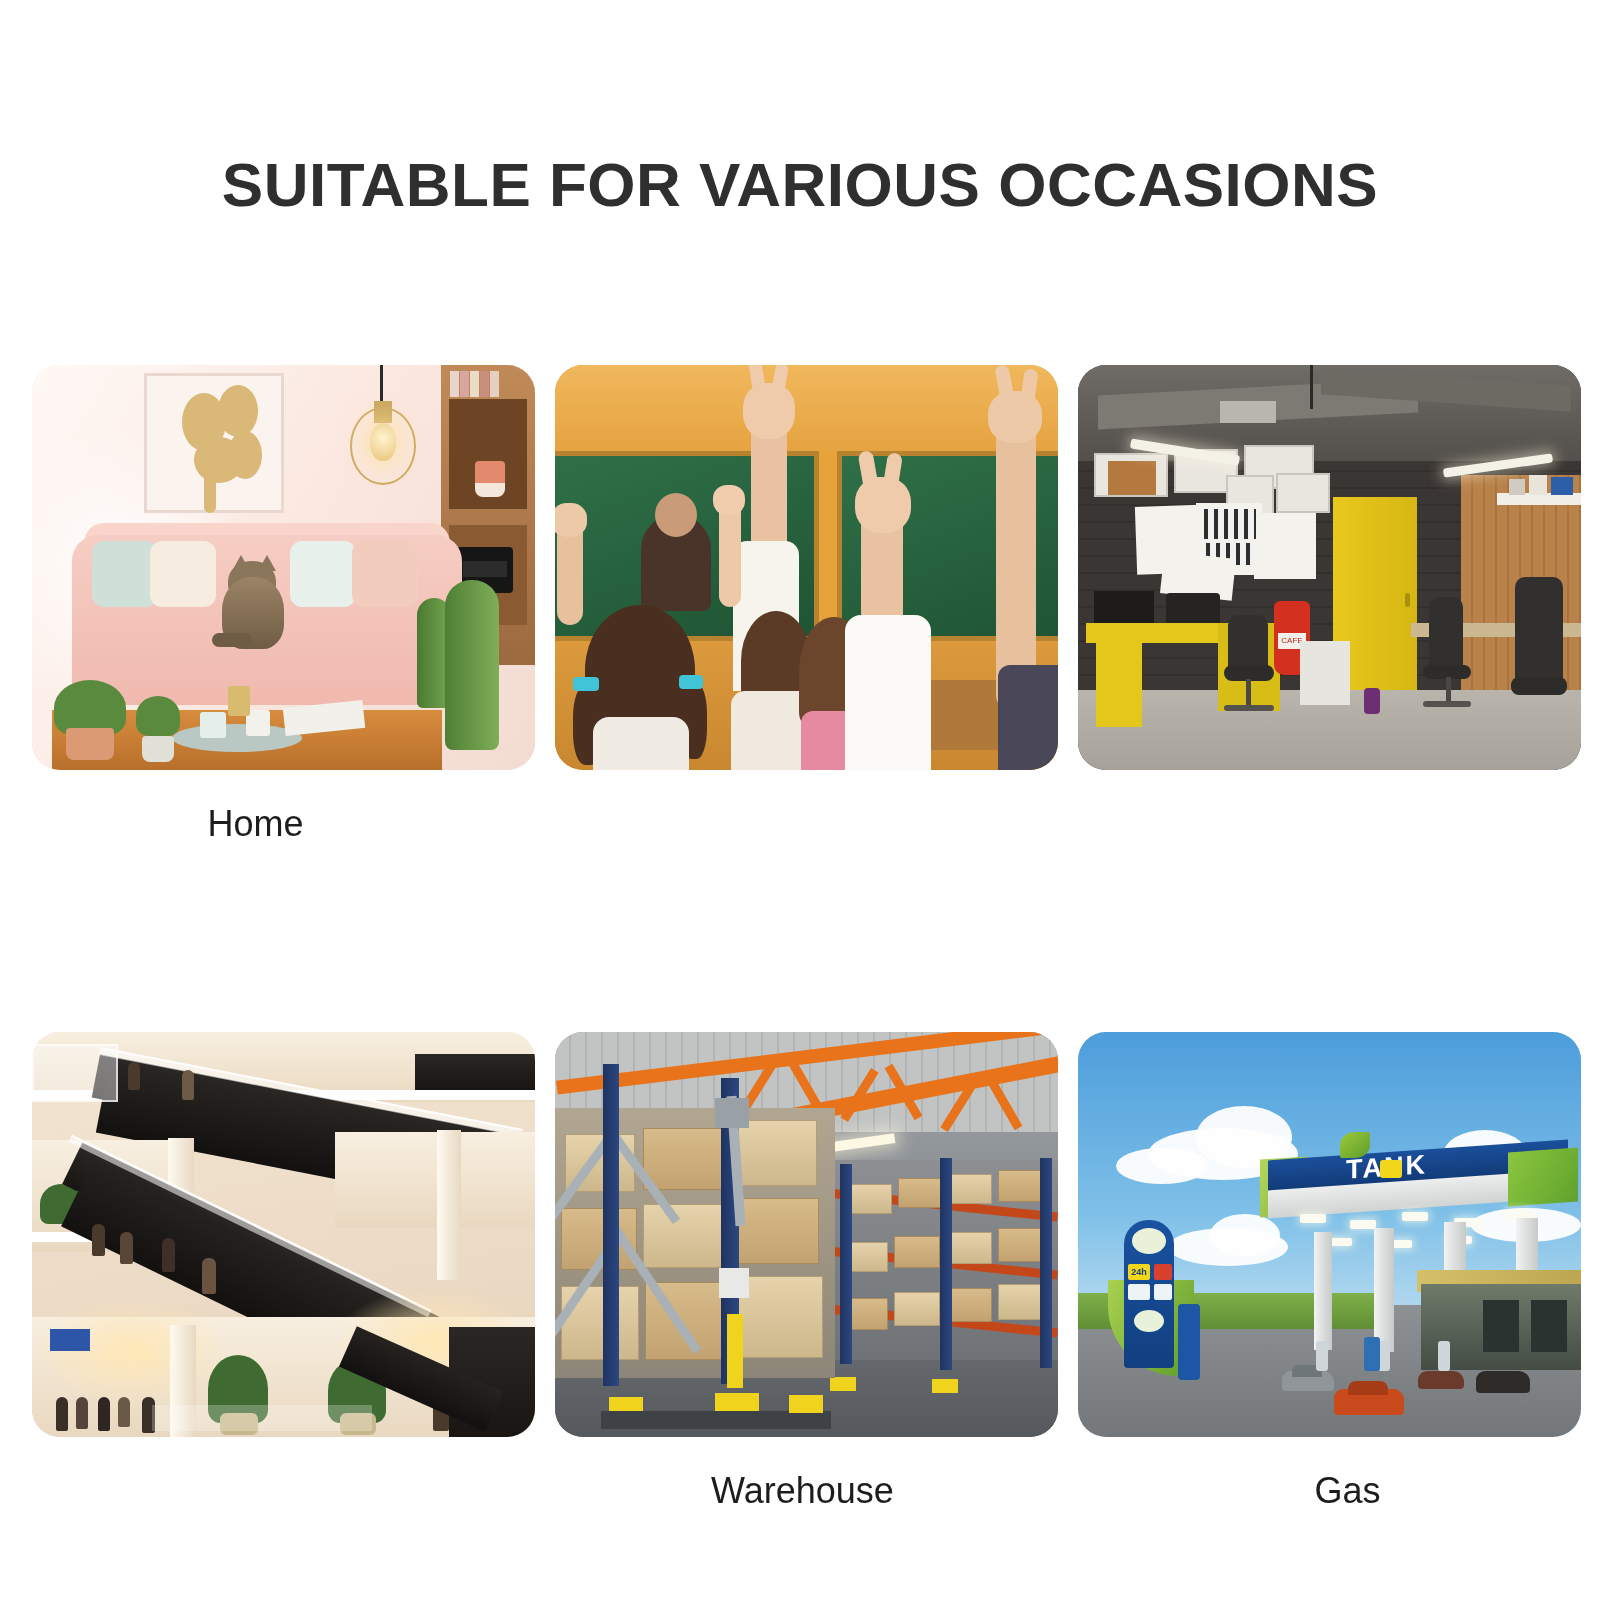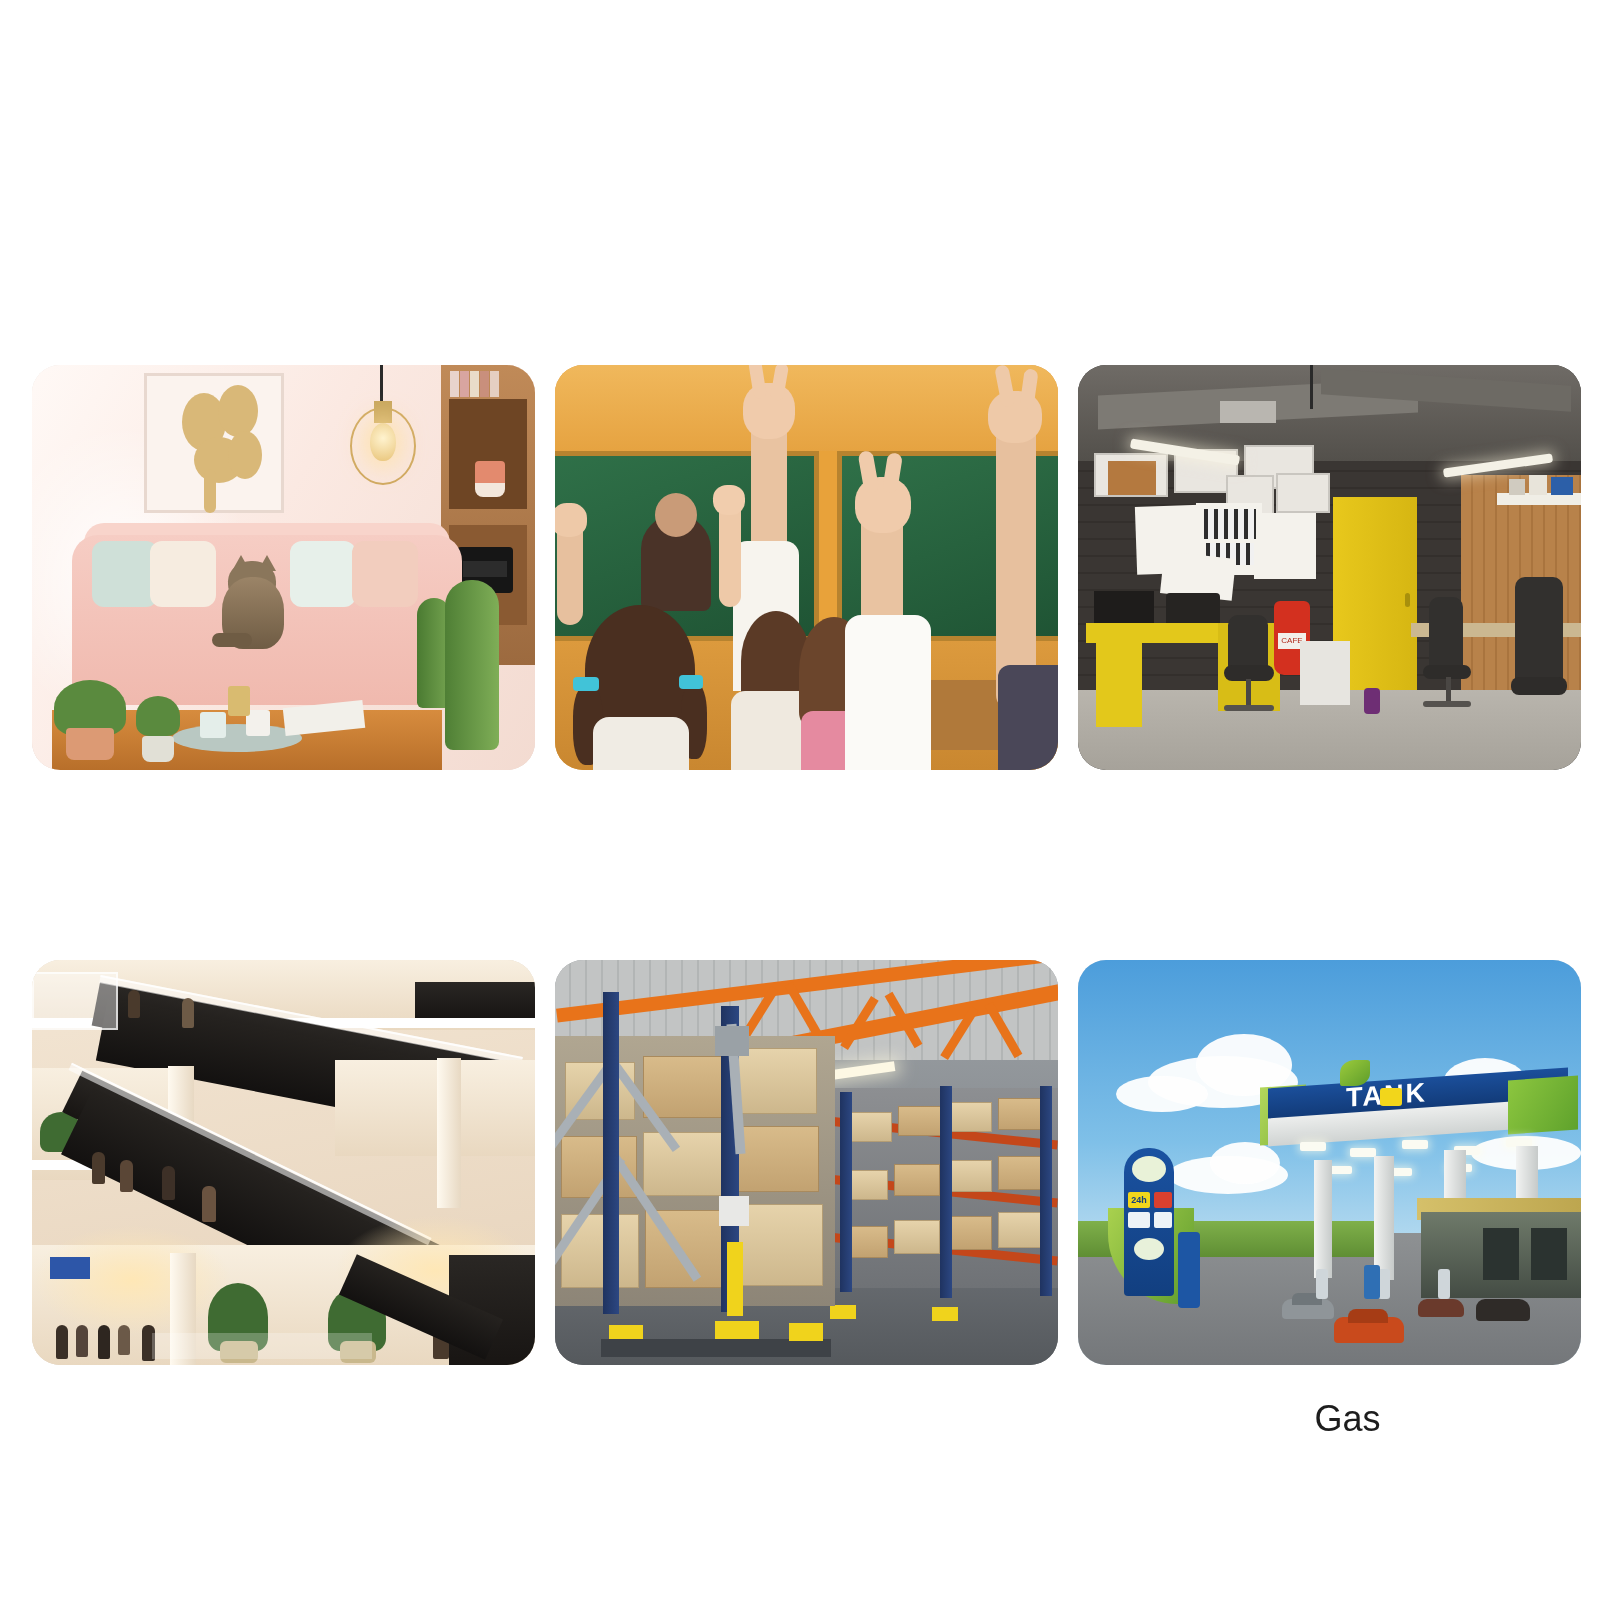--- a/index.html
+++ b/index.html
@@ -168,20 +168,21 @@
   .gas .store { right:0; top:252px; width:160px; height:86px; background:linear-gradient(180deg,#6f7a6a,#444c44); }
   .gas .storetop { right:0; top:238px; width:164px; height:22px; background:linear-gradient(90deg,#d5c06a,#bda64f); }
   .gas .car { border-radius:9px 11px 4px 4px; }
   .gas .pump { background:#cfd6da; border-radius:3px; }
 </style>
 </head>
 <body>
 
 <div class="page">
 
+  <div class="headline">SUITABLE FOR VARIOUS OCCASIONS</div>
 
   <div class="grid">
 
     <div class="row">
 
       <div class="cell c1">
         <div class="tile">
           <div class="scene home">
             <div class="l wall"></div>
             <div class="l glow"></div>
@@ -229,20 +230,21 @@
             <div class="l" style="left:196px;bottom:54px;width:22px;height:30px;background:#d9bb70;border-radius:3px;"></div>
             <div class="l" style="left:252px;bottom:38px;width:80px;height:28px;background:#f2f0ea;transform:rotate(-6deg);"></div>
             <div class="l plant" style="left:22px;width:72px;height:56px;"></div>
             <div class="l" style="left:34px;bottom:10px;width:48px;height:32px;background:#dc9a74;border-radius:4px 4px 8px 8px;"></div>
             <div class="l plant" style="left:104px;width:44px;height:40px;"></div>
             <div class="l" style="left:110px;bottom:8px;width:32px;height:26px;background:#e1e0d6;border-radius:4px 4px 8px 8px;"></div>
             <div class="l cactusarm"></div>
             <div class="l cactus"></div>
           </div>
         </div>
+        <div class="caption">Home</div>
       </div>
 
       <div class="cell c2">
         <div class="tile">
           <div class="scene school">
             <div class="l topwall"></div>
             <div class="l board b1"></div>
             <div class="l board b2"></div>
             <div class="l lowwall"></div>
             <div class="l desk"></div>
@@ -458,20 +460,21 @@
             <div class="l brace" style="left:176px;top:64px;width:10px;height:130px;transform:rotate(-4deg);"></div>
             <div class="l" style="left:160px;top:66px;width:34px;height:30px;background:#9aa1a6;"></div>
             <div class="l" style="left:164px;top:236px;width:30px;height:30px;background:#e8e8e6;"></div>
             <div class="l yellowguard" style="left:172px;top:282px;width:16px;height:74px;"></div>
             <div class="l yellowguard" style="left:54px;bottom:18px;width:34px;height:22px;"></div>
             <div class="l yellowguard" style="left:160px;bottom:24px;width:44px;height:20px;"></div>
             <div class="l" style="left:46px;bottom:8px;width:230px;height:18px;background:#3e4247;"></div>
             <div class="l yellowguard" style="left:234px;bottom:24px;width:34px;height:18px;"></div>
           </div>
         </div>
+        <div class="caption">Warehouse</div>
       </div>
 
       <div class="cell c3">
         <div class="tile">
           <div class="scene gas">
             <div class="l cloud" style="left:70px;top:96px;width:150px;height:52px;"></div>
             <div class="l cloud" style="left:118px;top:74px;width:96px;height:62px;"></div>
             <div class="l cloud" style="left:38px;top:116px;width:92px;height:36px;"></div>
             <div class="l cloud" style="left:90px;top:196px;width:120px;height:38px;"></div>
             <div class="l cloud" style="left:132px;top:182px;width:70px;height:42px;"></div>

